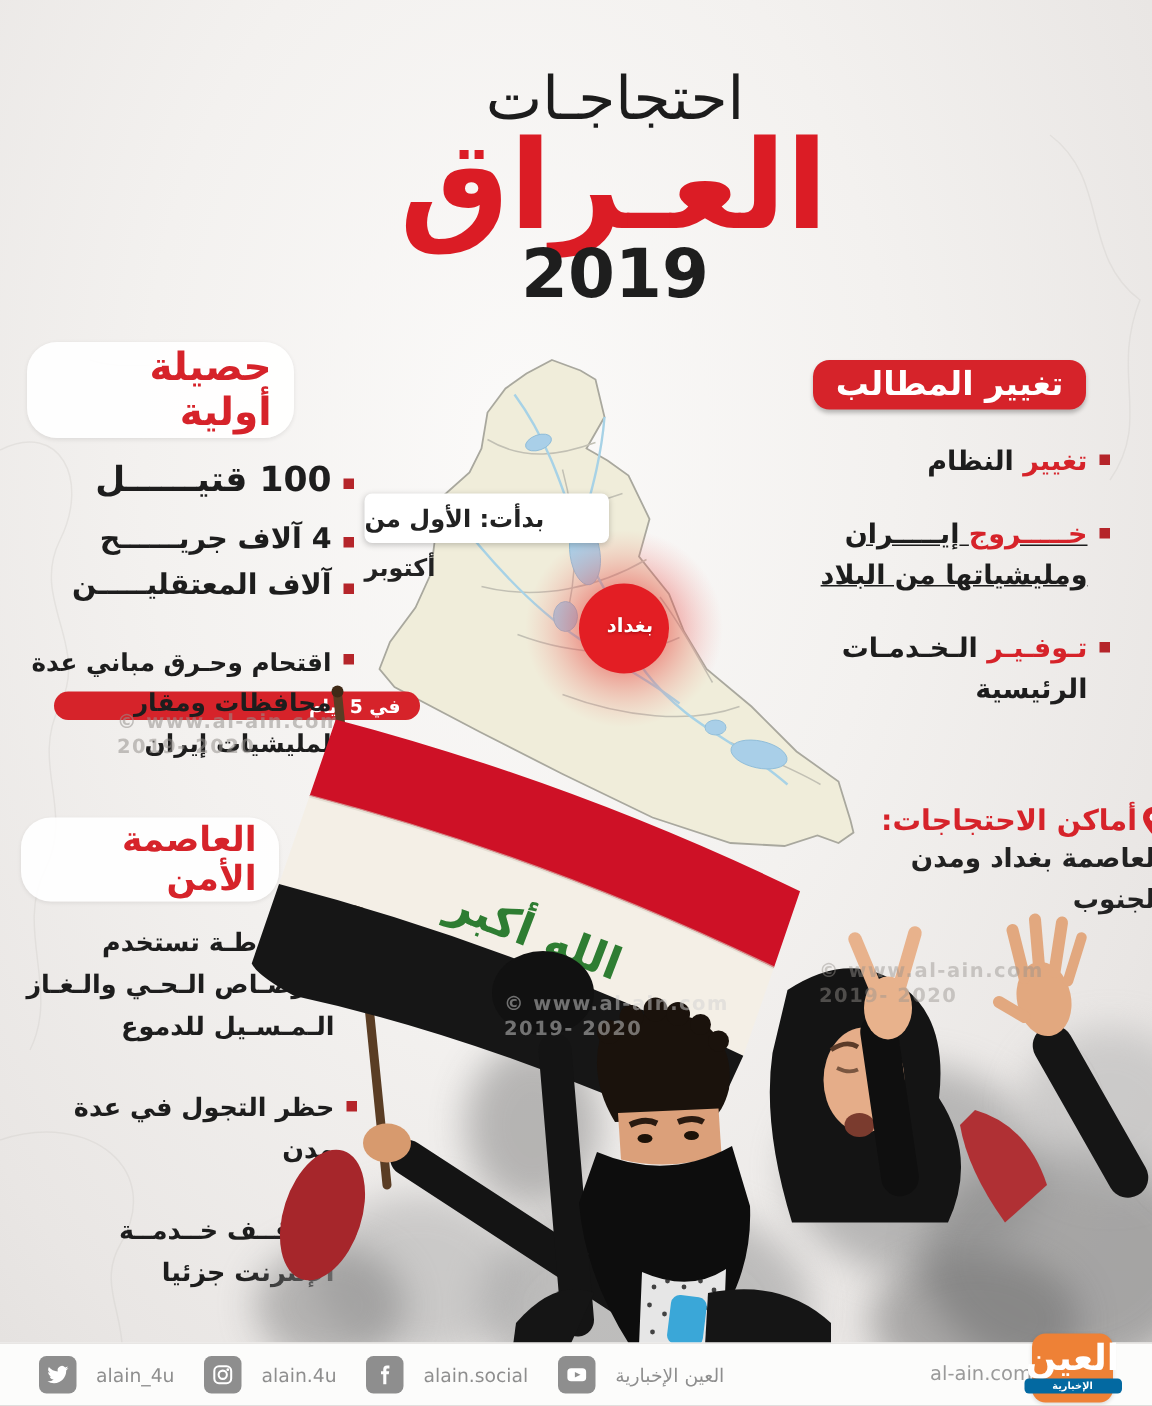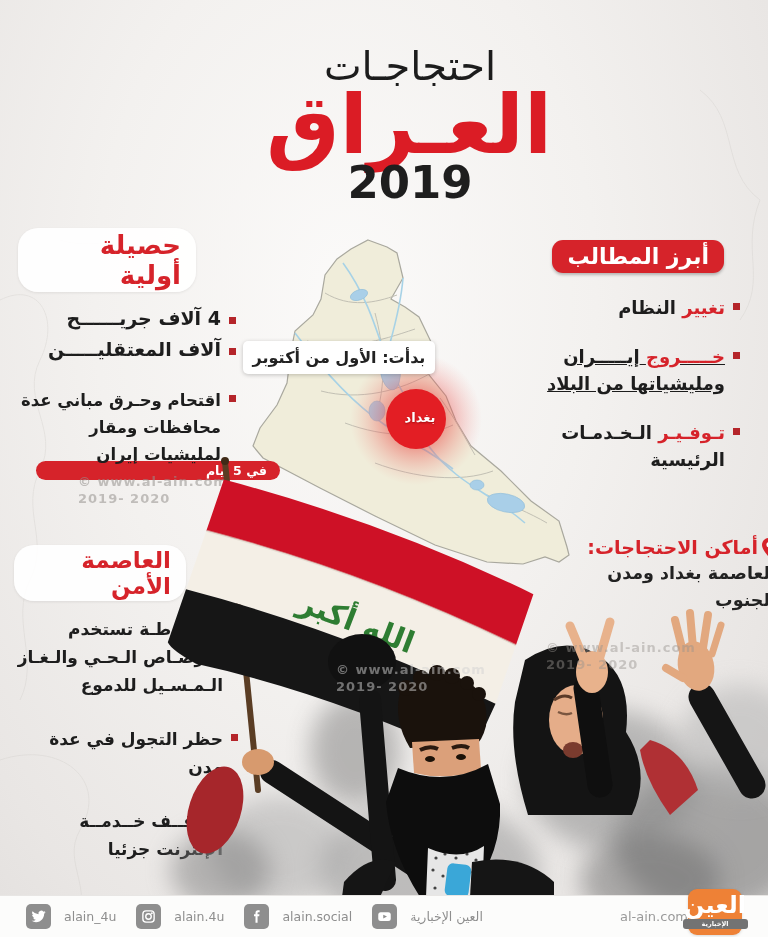--- a/index.html
+++ b/index.html
@@ -46,23 +46,23 @@
   .loc-text{color:#222;font-size:17.5px;font-weight:bold;line-height:1.55;margin-top:2px;}
   
   .security{position:absolute;top:545px;left:14px;width:224px;direction:rtl;text-align:right;}
   .security .hdr{font-size:23px;margin-right:52px;}
   .security .b-item{font-size:17px;line-height:1.65;}
   .security .s1{margin-top:14px;}
   .security .s2{margin-top:26px;}
   .security .s3{margin-top:26px;}
   
   .map-svg{position:absolute;left:225px;top:233px;}
-  .map-label{position:absolute;top:341px;left:243px;width:192px;height:33px;background:#fff;
+  .map-label{position:absolute;top:329px;left:243px;width:163px;height:33px;background:#fff;
     border-radius:5px;box-shadow:0 1px 4px rgba(0,0,0,.22);color:#222;font-size:16px;
-    font-weight:bold;text-align:center;line-height:33px;direction:rtl;}
+    font-weight:bold;text-align:left;line-height:33px;direction:rtl;}
   .city-label{position:absolute;left:394px;top:410px;width:52px;text-align:center;color:#fff;
     font-size:13px;font-weight:bold;direction:rtl;text-shadow:0 1px 2px rgba(120,0,0,.6);z-index:4;}
   
   .photo-svg{position:absolute;left:130px;top:450px;z-index:3;}
   
   .wm{position:absolute;font-size:13px;font-weight:bold;line-height:1.3;letter-spacing:1px;}
   .wm1{left:78px;top:474px;color:rgba(150,146,142,.55);}
   .wm2{left:336px;top:662px;color:rgba(210,210,210,.5);z-index:4;}
   .wm3{left:546px;top:640px;color:rgba(150,146,142,.45);z-index:4;}
   
@@ -73,21 +73,21 @@
   .soc-icon{width:25px;height:25px;background:#8e8e8e;border-radius:5px;display:flex;
     align-items:center;justify-content:center;flex:0 0 auto;}
   .soc-label{color:#8e8e8e;font-size:12.5px;}
   .soc-label.ar{direction:rtl;}
   .f-right{margin-left:auto;display:flex;align-items:center;gap:0;}
   .site{color:#9a9a9a;font-size:13px;}
   .logo{width:54px;height:46px;background:#ee8136;border-radius:9px;position:relative;
     margin-top:-10px;display:flex;flex-direction:column;align-items:center;justify-content:center;
     box-shadow:0 1px 3px rgba(0,0,0,.15);cursor:pointer;}
   .logo .lg-main{color:#fff;font-size:24px;font-weight:bold;direction:rtl;line-height:1;margin-top:-2px;}
-  .logo .lg-sub{background:#737373;color:#fff;font-size:6.5px;font-weight:bold;direction:rtl;
+  .logo .lg-sub{background:#0369a1;color:#fff;font-size:6.5px;font-weight:bold;direction:rtl;
     border-radius:3px;padding:1px 19px;margin-top:2px;}
 </style>
 </head>
 <body>
 
 <div class="canvas">
 
   <svg class="bg-tex" width="768" height="937" viewBox="0 0 768 937">
     <g fill="none" stroke="#cfccc8" stroke-width="1">
       <path d="M0,300 C40,280 60,320 40,360 C20,400 60,430 40,470 C20,510 50,540 30,580 C10,620 40,660 20,700"></path>
@@ -141,36 +141,40 @@
     </g>
     <circle cx="191" cy="186" r="66" fill="url(#bgGlow)"></circle>
     <circle cx="191" cy="186" r="30" fill="#e31e24"></circle>
   </svg>
   <div class="map-label">بدأت: الأول من أكتوبر</div>
   <div class="city-label">بغداد</div>
 
   <div class="toll">
     <div><span class="white-pill hdr">حصيلة أولية</span></div>
     <span class="toll badge">في 5 أيام</span>
+    <div class="b-item i1">
+      <span class="sq"></span>
+      <span>100 قتيــــــل</span>
+    </div>
     <div class="b-item i2">
       <span class="sq"></span>
       <span>4 آلاف جريــــــح</span>
     </div>
     <div class="b-item i3">
       <span class="sq"></span>
       <span>آلاف المعتقليـــــن</span>
     </div>
     <div class="b-item i4">
       <span class="sq"></span>
       <span>اقتحام وحـرق مباني عدة محافظات ومقار لمليشيات إيران</span>
     </div>
   </div>
 
   <div class="demands">
-    <div><span class="red-pill hdr">أبرز المطالب</span></div>
+    <div><span class="red-pill hdr">تغيير المطالب</span></div>
     <div class="b-item d1">
       <span class="sq"></span>
       <span class="lead">تغيير</span>
       <span class="rest">النظام</span>
     </div>
     <div class="b-item d2">
       <span class="sq"></span>
       <span class="lead">خـــــروج</span>
       <span class="rest">إيـــــران ومليشياتها من البلاد</span>
     </div>

